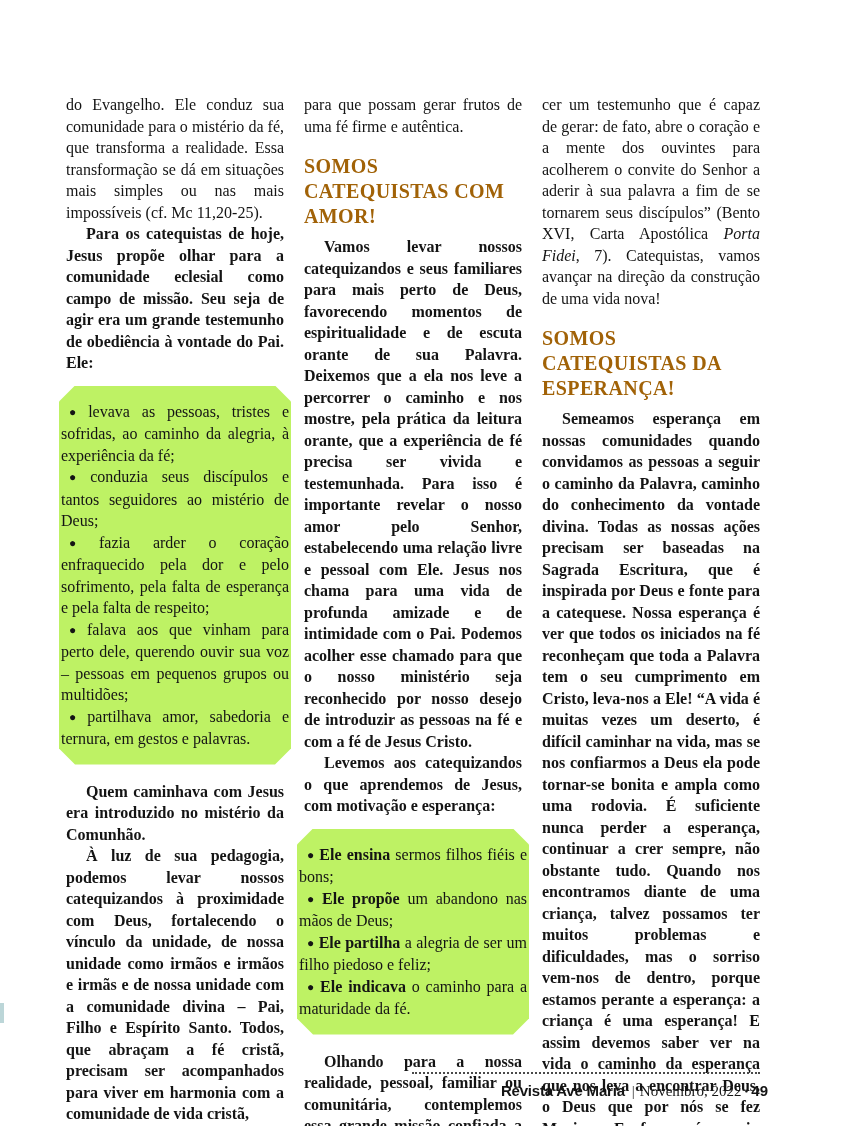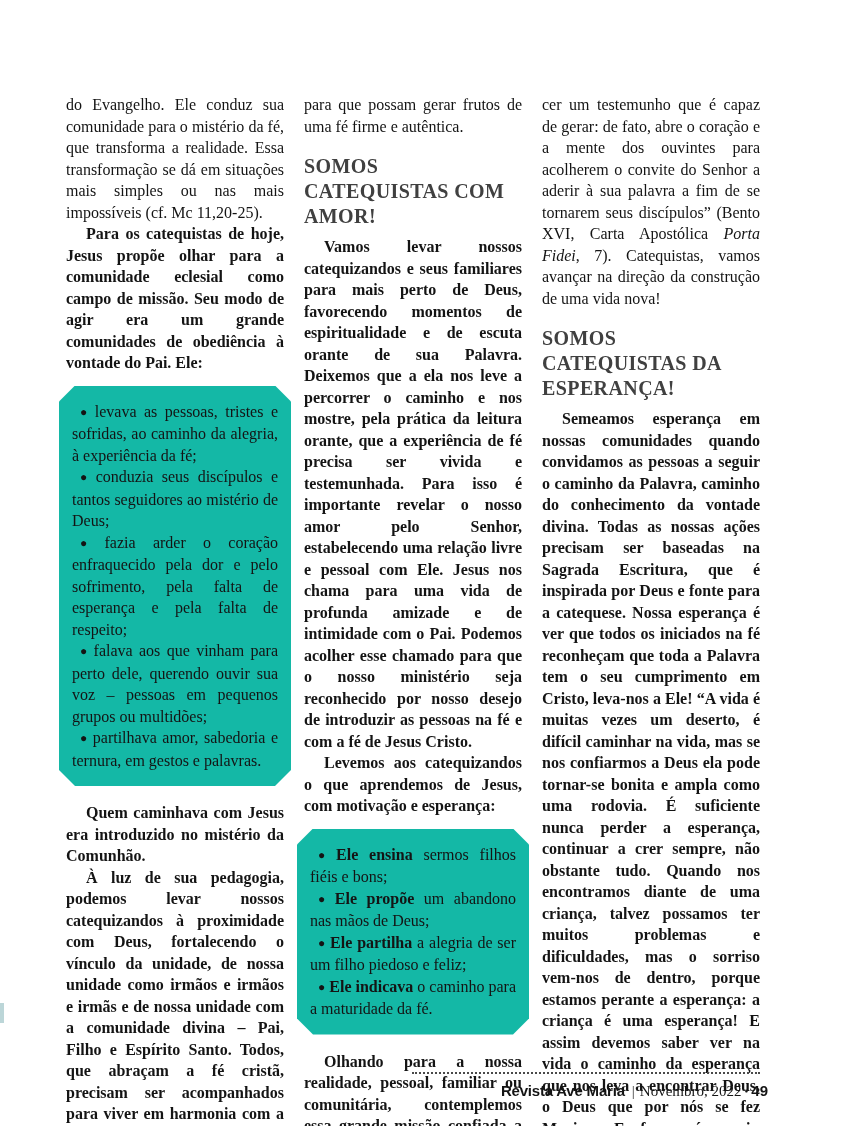--- a/index.html
+++ b/index.html
@@ -22,29 +22,29 @@
   #col1{left:66px;}
   #col2{left:304px;}
   #col3{left:542px;}
   .col p{margin:0;}
   .col p.indent{text-indent:20px;font-weight:bold;}
   h2.section-heading{
     margin:17px 0 7px 0;
     font-size:20px;
     line-height:25px;
     font-weight:bold;
-    color:#404040;
+    color:#a16207;
     letter-spacing:0.4px;
     text-align:left;
     font-family:"Liberation Serif","DejaVu Serif",serif;
   }
   .highlight-box{
-    background:#14b8a6;
+    background:#bef264;
     margin:12px -7px 16px -7px;
-    padding:15px 13px;
+    padding:15px 2px;
     clip-path:polygon(16px 0,calc(100% - 16px) 0,100% 16px,100% calc(100% - 16px),calc(100% - 16px) 100%,16px 100%,0 calc(100% - 16px),0 16px);
   }
   .highlight-box p{
     margin:0;
     text-indent:8px;
     text-align:justify;
   }
   .bullet{
     font-size:12px;
     vertical-align:1px;
@@ -96,21 +96,21 @@
     font-weight:bold;
   }
 </style>
 </head>
 <body>
 
 <div id="page">
 
   <div class="col" id="col1">
     <p>do Evangelho. Ele conduz sua comunidade para o mistério da fé, que transforma a realidade. Essa transformação se dá em situações mais simples ou nas mais impossíveis (cf. Mc 11,20-25).</p>
-    <p class="indent">Para os catequistas de hoje, Jesus propõe olhar para a comunidade eclesial como campo de missão. Seu modo de agir era um grande comunidades de obediência à vontade do Pai. Ele:</p>
+    <p class="indent">Para os catequistas de hoje, Jesus propõe olhar para a comunidade eclesial como campo de missão. Seu seja de agir era um grande testemunho de obediência à vontade do Pai. Ele:</p>
 
     <div class="highlight-box">
       <p><span class="bullet">●</span><span>levava as pessoas, tristes e sofridas, ao caminho da alegria, à experiência da fé;</span></p>
       <p><span class="bullet">●</span><span>conduzia seus discípulos e tantos seguidores ao mistério de Deus;</span></p>
       <p><span class="bullet">●</span><span>fazia arder o coração enfraquecido pela dor e pelo sofrimento, pela falta de esperança e pela falta de respeito;</span></p>
       <p><span class="bullet">●</span><span>falava aos que vinham para perto dele, querendo ouvir sua voz – pessoas em pequenos grupos ou multidões;</span></p>
       <p><span class="bullet">●</span><span>partilhava amor, sabedoria e ternura, em gestos e palavras.</span></p>
     </div>
 
     <p class="indent">Quem caminhava com Jesus era introduzido no mistério da Comunhão.</p>

